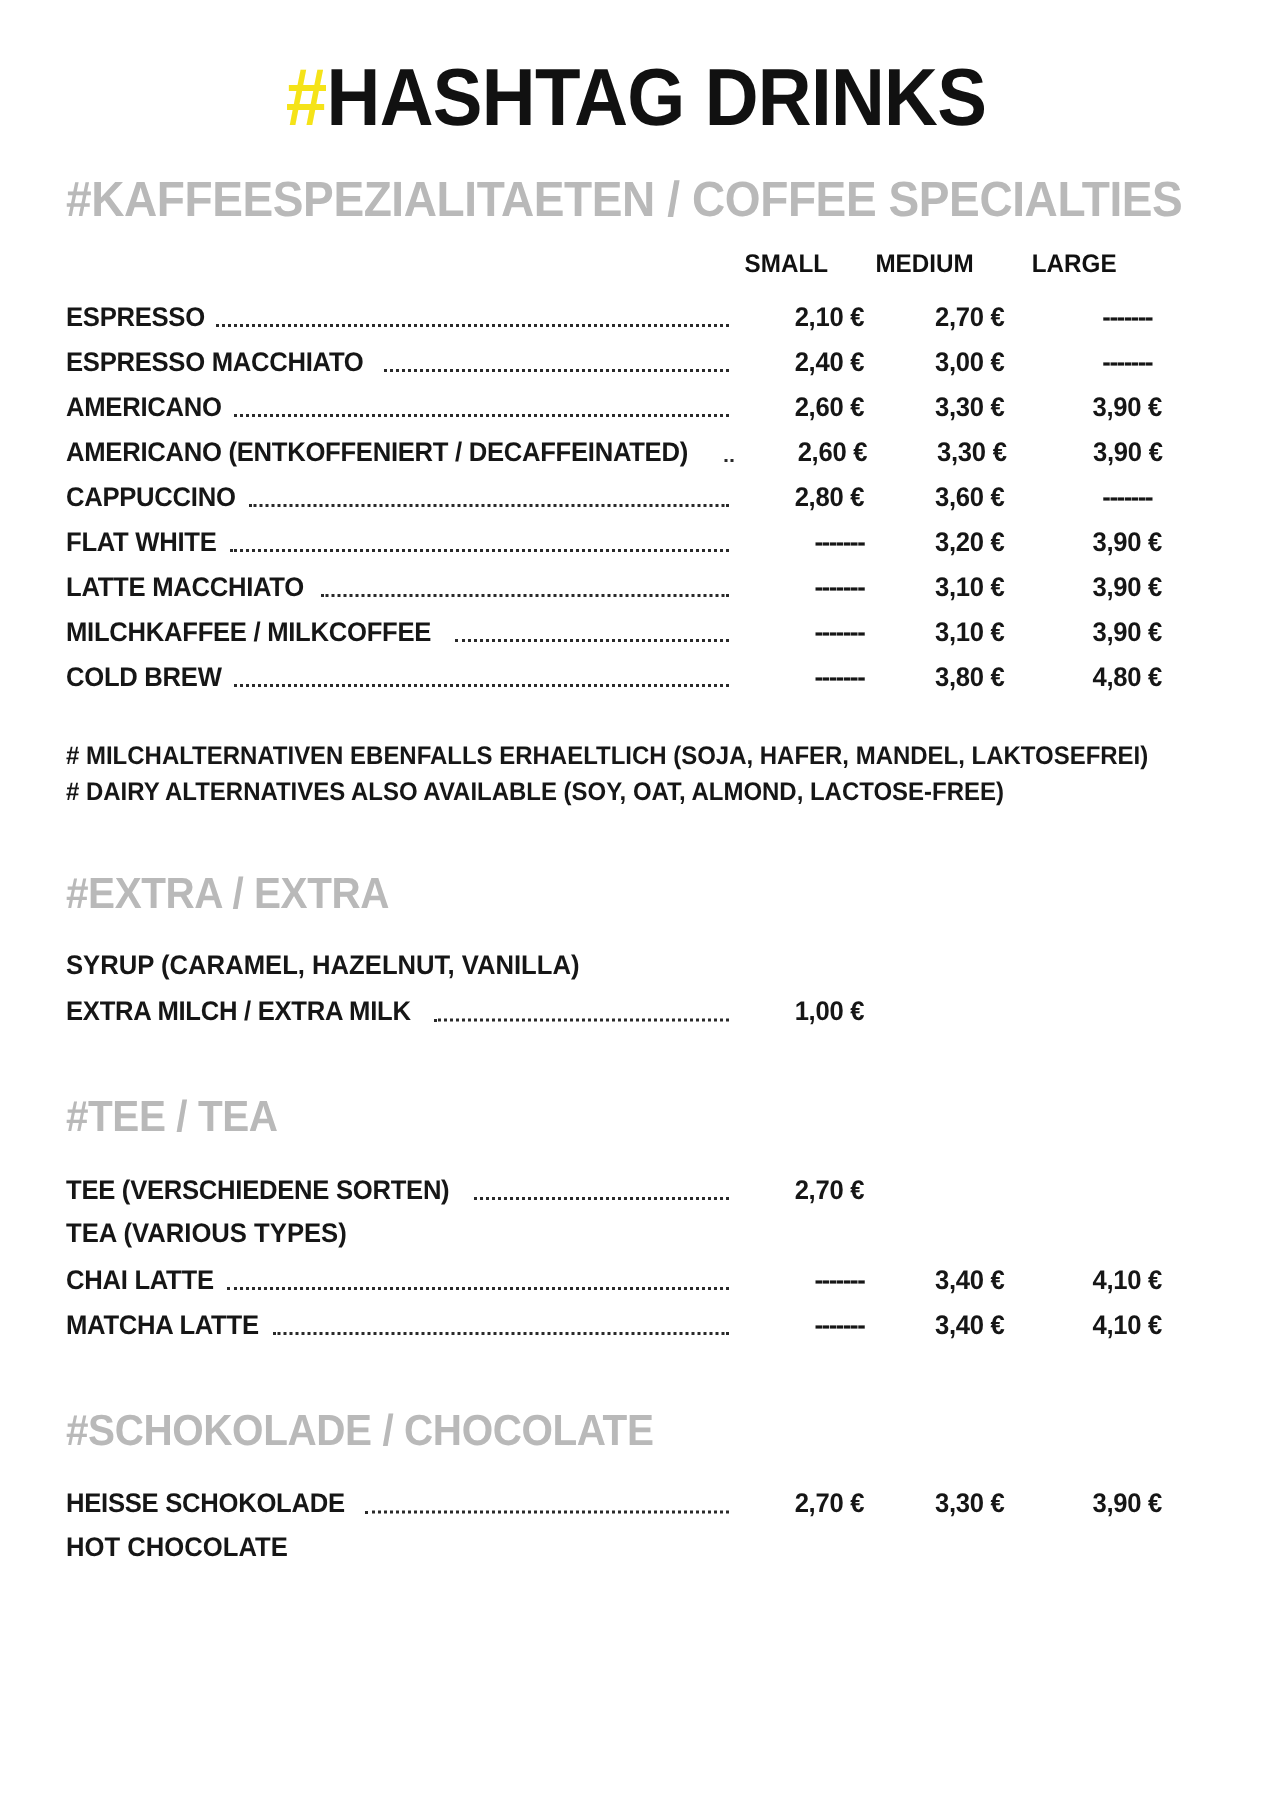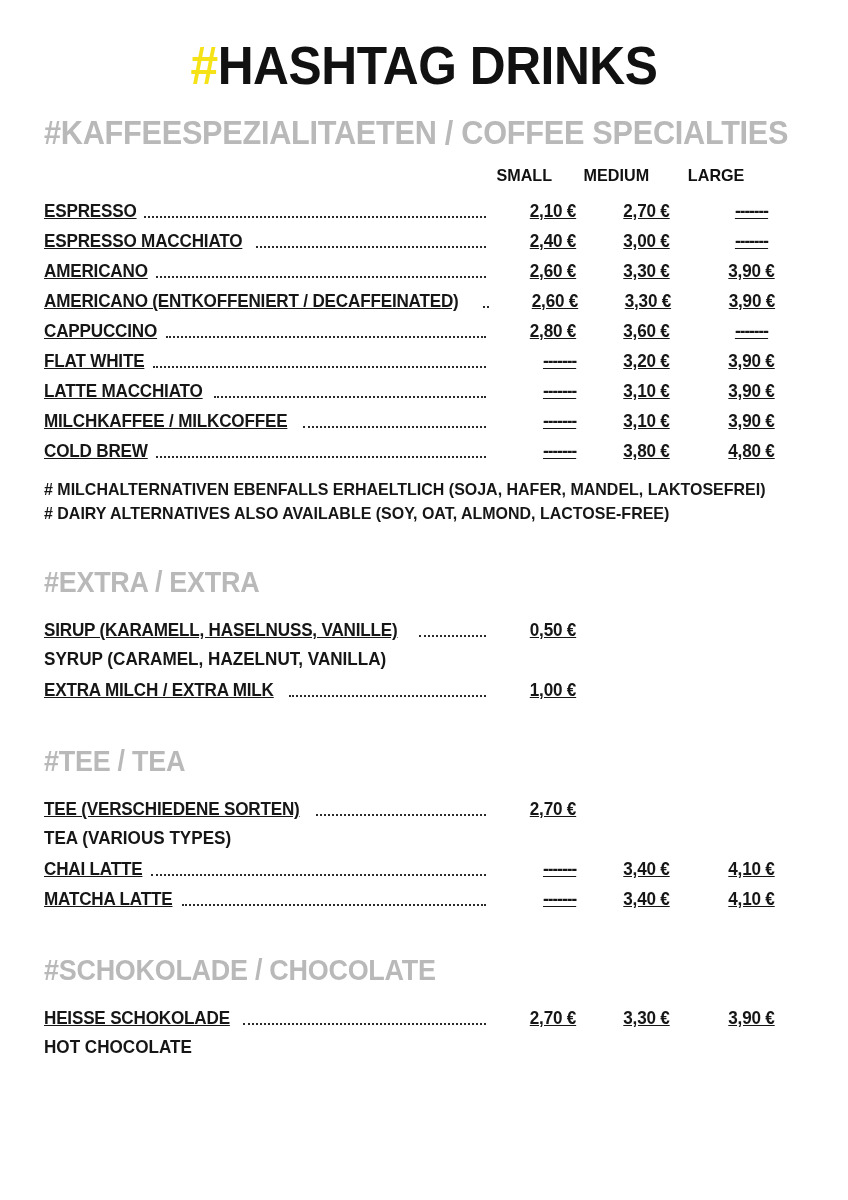--- a/index.html
+++ b/index.html
@@ -81,21 +81,20 @@
   
   .rows { }
   .row {
     display: flex;
     align-items: flex-end;
     font-size: 18px;
     font-weight: bold;
     line-height: 30px;
     color: #161616;
     letter-spacing: -0.2px;
-    text-decoration: underline;
   }
   .row .name {
     white-space: nowrap;
     transform: scaleX(0.95);
     transform-origin: left center;
   }
   .row .dots {
     flex: 1 1 auto;
     border-bottom: 2px dotted #2a2a2a;
     margin: 0 3px 8px 3px;
@@ -124,21 +123,21 @@
     font-weight: bold;
     line-height: 28px;
     color: #161616;
     transform: scaleX(0.95);
     transform-origin: left center;
     white-space: nowrap;
   }
 
   
   .notes {
-    margin-top: 12px;
+    margin-top: 26px;
   }
   .notes div {
     font-size: 17px;
     font-weight: bold;
     line-height: 24px;
     color: #161616;
     white-space: nowrap;
     transform: scaleX(0.94);
     transform-origin: left center;
   }
@@ -228,27 +227,20 @@
     </div>
   </div>
 
   <div class="notes">
     <div># MILCHALTERNATIVEN EBENFALLS ERHAELTLICH (SOJA, HAFER, MANDEL, LAKTOSEFREI)</div>
     <div># DAIRY ALTERNATIVES ALSO AVAILABLE (SOY, OAT, ALMOND, LACTOSE-FREE)</div>
   </div>
 
   <div class="section-head mid">#EXTRA / EXTRA</div>
   <div class="rows">
-    <div class="row">
-      <span class="name">SIRUP (KARAMELL, HASELNUSS, VANILLE)</span>
-      <span class="dots"></span>
-      <span class="price first">0,50 €</span>
-      <span class="price"></span>
-      <span class="price"></span>
-    </div>
     <div class="subline">SYRUP (CARAMEL, HAZELNUT, VANILLA)</div>
     <div class="row tight">
       <span class="name">EXTRA MILCH / EXTRA MILK</span>
       <span class="dots"></span>
       <span class="price first">1,00 €</span>
       <span class="price"></span>
       <span class="price"></span>
     </div>
   </div>
 

